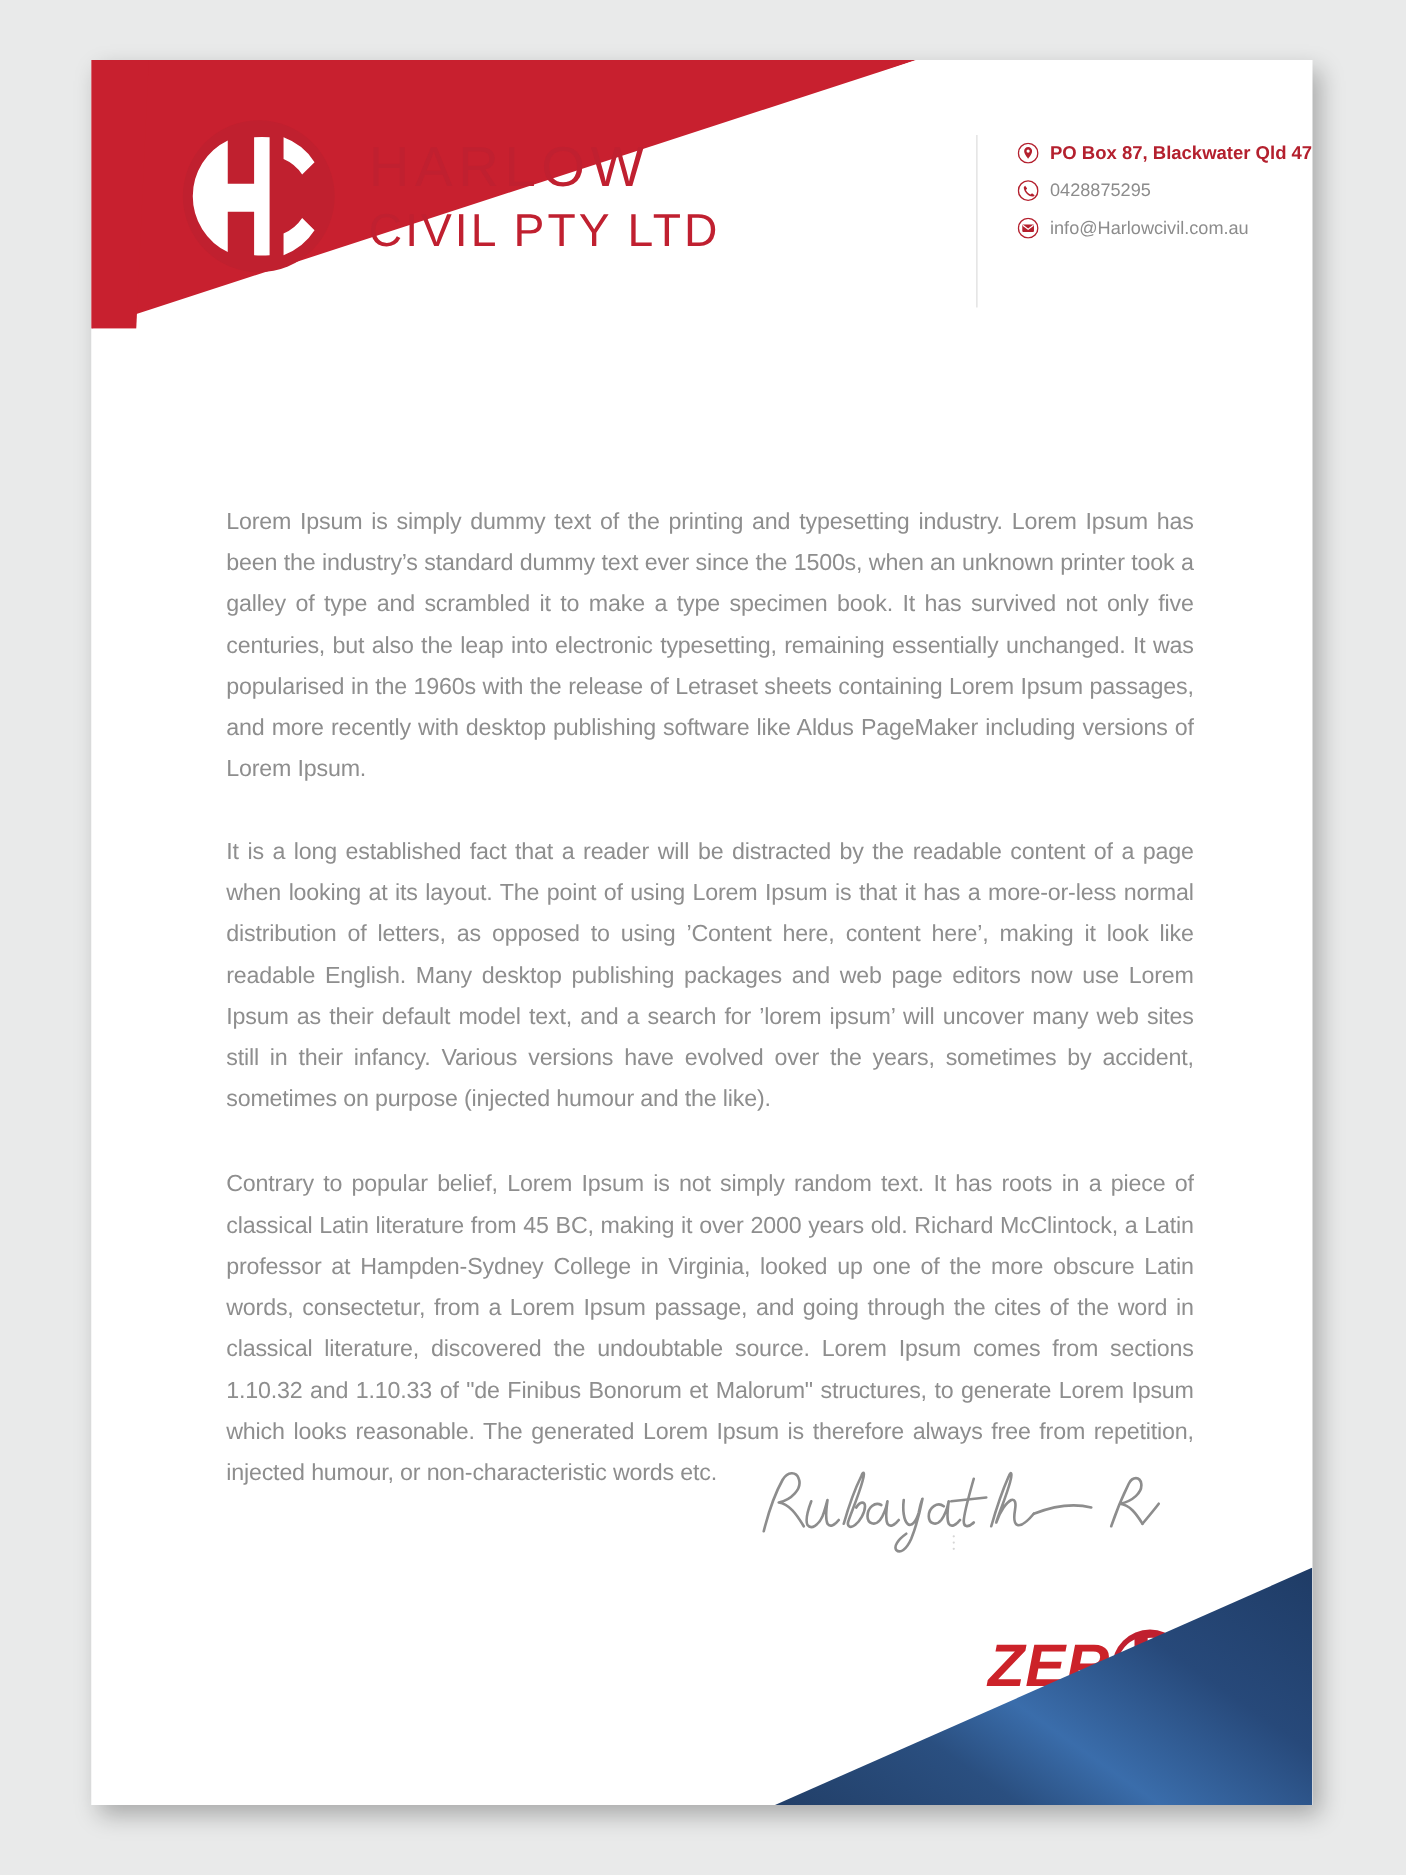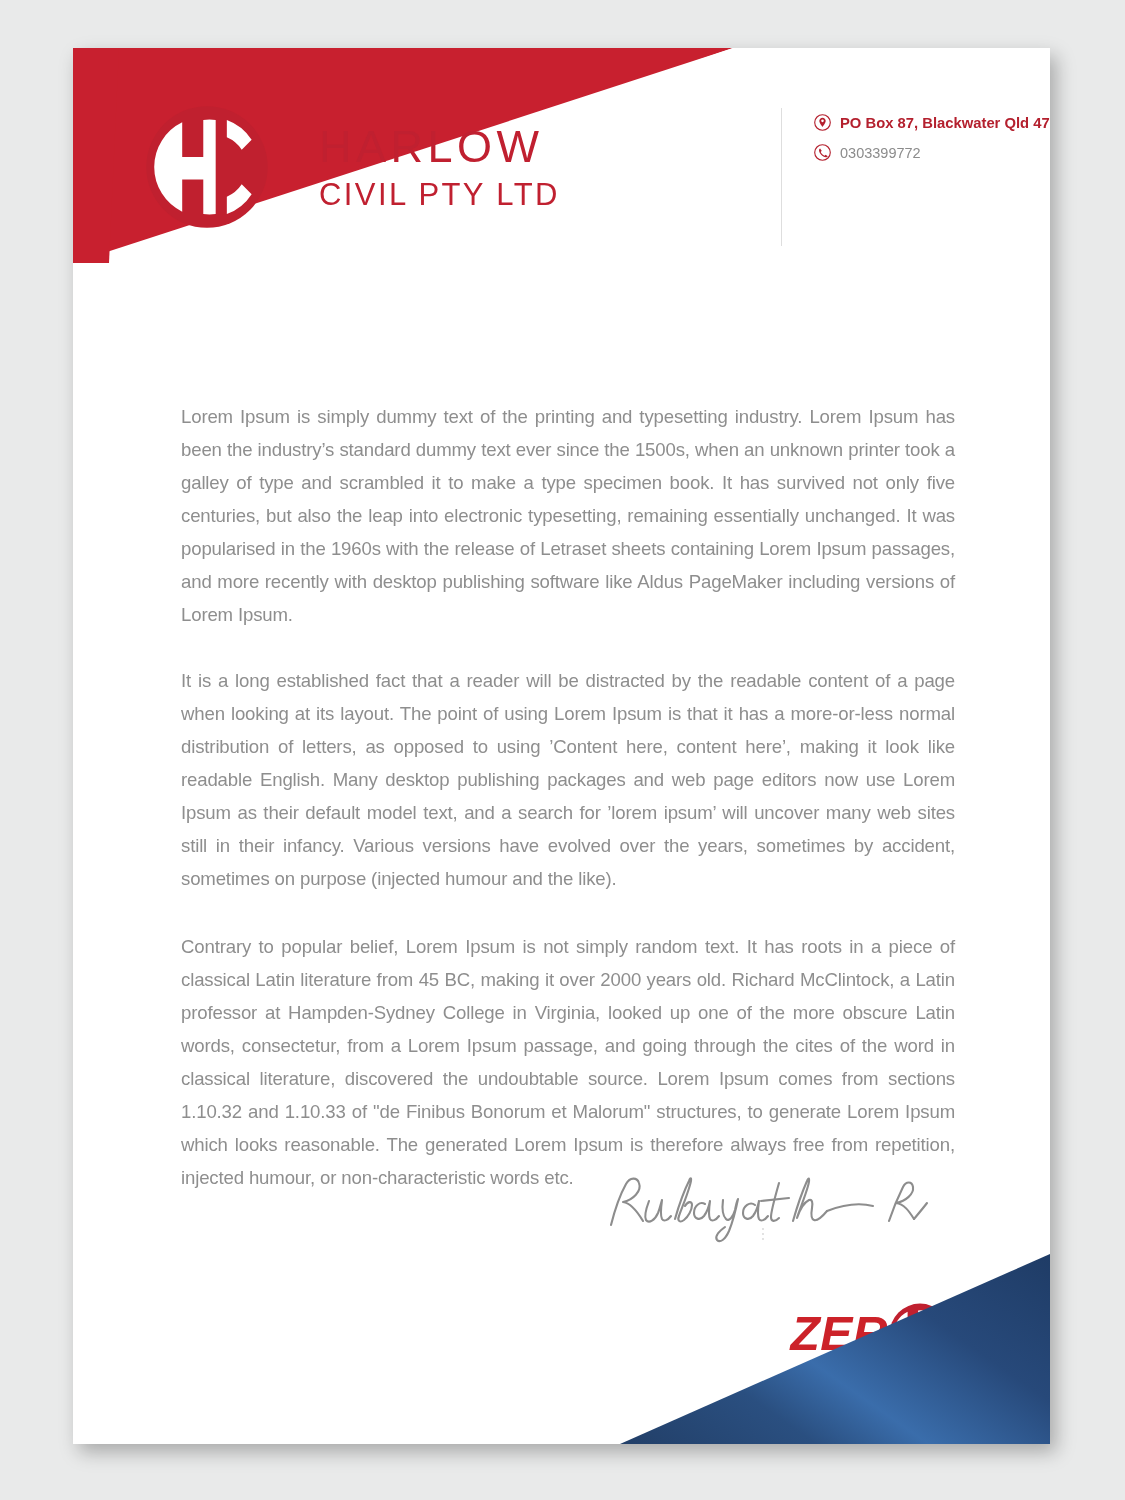--- a/index.html
+++ b/index.html
@@ -75,24 +75,23 @@
     position: absolute;
     left: 0;
     top: 0;
     width: 100%;
     height: 230px;
   }
 
   .brand {
     position: absolute;
     left: 72px;
-    top: 57px;
+    top: 47px;
     display: flex;
     align-items: center;
-    gap: 24px;
   }
 
   .hc-mark {
     width: 124px;
     height: 124px;
     flex: 0 0 auto;
   }
 
   .brand-text {
     margin-left: 26px;
@@ -100,21 +99,21 @@
   }
   .brand-line1 {
     font-family: "Liberation Sans", sans-serif;
     font-size: 45px;
     letter-spacing: 4.5px;
     color: #c02030;
     font-weight: 400;
   }
   .brand-line2 {
     font-family: "Liberation Sans", sans-serif;
-    font-size: 31px;
+    font-size: 37px;
     letter-spacing: 2.4px;
     color: #c02030;
     font-weight: 400;
     margin-top: 10px;
   }
 
   
   .contact {
     position: absolute;
     left: 708px;
@@ -275,23 +274,31 @@
             <circle cx="12" cy="9.7" r="1.8" fill="#ffffff"></circle>
           </svg>
           <span class="contact-label">PO Box 87, Blackwater Qld 4717</span>
         </div>
 
         <div class="contact-row">
           <svg class="contact-icon" viewBox="0 0 24 24">
             <circle cx="12" cy="12" r="11" fill="none" stroke="#b4202e" stroke-width="1.6"></circle>
             <path d="M8.6 6.4c-.8.5-1.6 1.5-1.5 2.6.2 2.4 1.8 4.9 3.3 6.4 1.5 1.5 4 3.1 6.4 3.3 1.1.1 2.1-.7 2.6-1.5l-3-2.1-1.6 1.4c-1.2-.6-2.2-1.3-3.1-2.2-.9-.9-1.6-1.9-2.2-3.1l1.4-1.6z" fill="#b4202e"></path>
           </svg>
-          <span class="contact-label">0303399772</span>
+          <span class="contact-label">0428875295</span>
         </div>
 
+        <div class="contact-row">
+          <svg class="contact-icon" viewBox="0 0 24 24">
+            <circle cx="12" cy="12" r="11" fill="none" stroke="#b4202e" stroke-width="1.6"></circle>
+            <rect x="5.4" y="8" width="13.2" height="8.4" rx="1.2" fill="#b4202e"></rect>
+            <path d="M6 8.8l6 4.4 6-4.4" fill="none" stroke="#ffffff" stroke-width="1.3"></path>
+          </svg>
+          <span class="contact-label">info@Harlowcivil.com.au</span>
+        </div>
 
 
       </div>
     </div>
 
     <div class="body-copy">
       <p class="para">Lorem Ipsum is simply dummy text of the printing and typesetting industry. Lorem Ipsum has been the industry’s standard dummy text ever since the 1500s, when an unknown printer took a galley of type and scrambled it to make a type specimen book. It has survived not only five centuries, but also the leap into electronic typesetting, remaining essentially unchanged. It was popularised in the 1960s with the release of Letraset sheets containing Lorem Ipsum passages, and more recently with desktop publishing software like Aldus PageMaker including versions of Lorem Ipsum.</p>
       <p class="para">It is a long established fact that a reader will be distracted by the readable content of a page when looking at its layout. The point of using Lorem Ipsum is that it has a more-or-less normal distribution of letters, as opposed to using ’Content here, content here’, making it look like readable English. Many desktop publishing packages and web page editors now use Lorem Ipsum as their default model text, and a search for ’lorem ipsum’ will uncover many web sites still in their infancy. Various versions have evolved over the years, sometimes by accident, sometimes on purpose (injected humour and the like).</p>
       <p class="para gap-before">Contrary to popular belief, Lorem Ipsum is not simply random text. It has roots in a piece of classical Latin literature from 45 BC, making it over 2000 years old. Richard McClintock, a Latin professor at Hampden-Sydney College in Virginia, looked up one of the more obscure Latin words, consectetur, from a Lorem Ipsum passage, and going through the cites of the word in classical literature, discovered the undoubtable source. Lorem Ipsum comes from sections 1.10.32 and 1.10.33 of "de Finibus Bonorum et Malorum" structures, to generate Lorem Ipsum which looks reasonable. The generated Lorem Ipsum is therefore always free from repetition, injected humour, or non-characteristic words etc.</p>
     </div>

